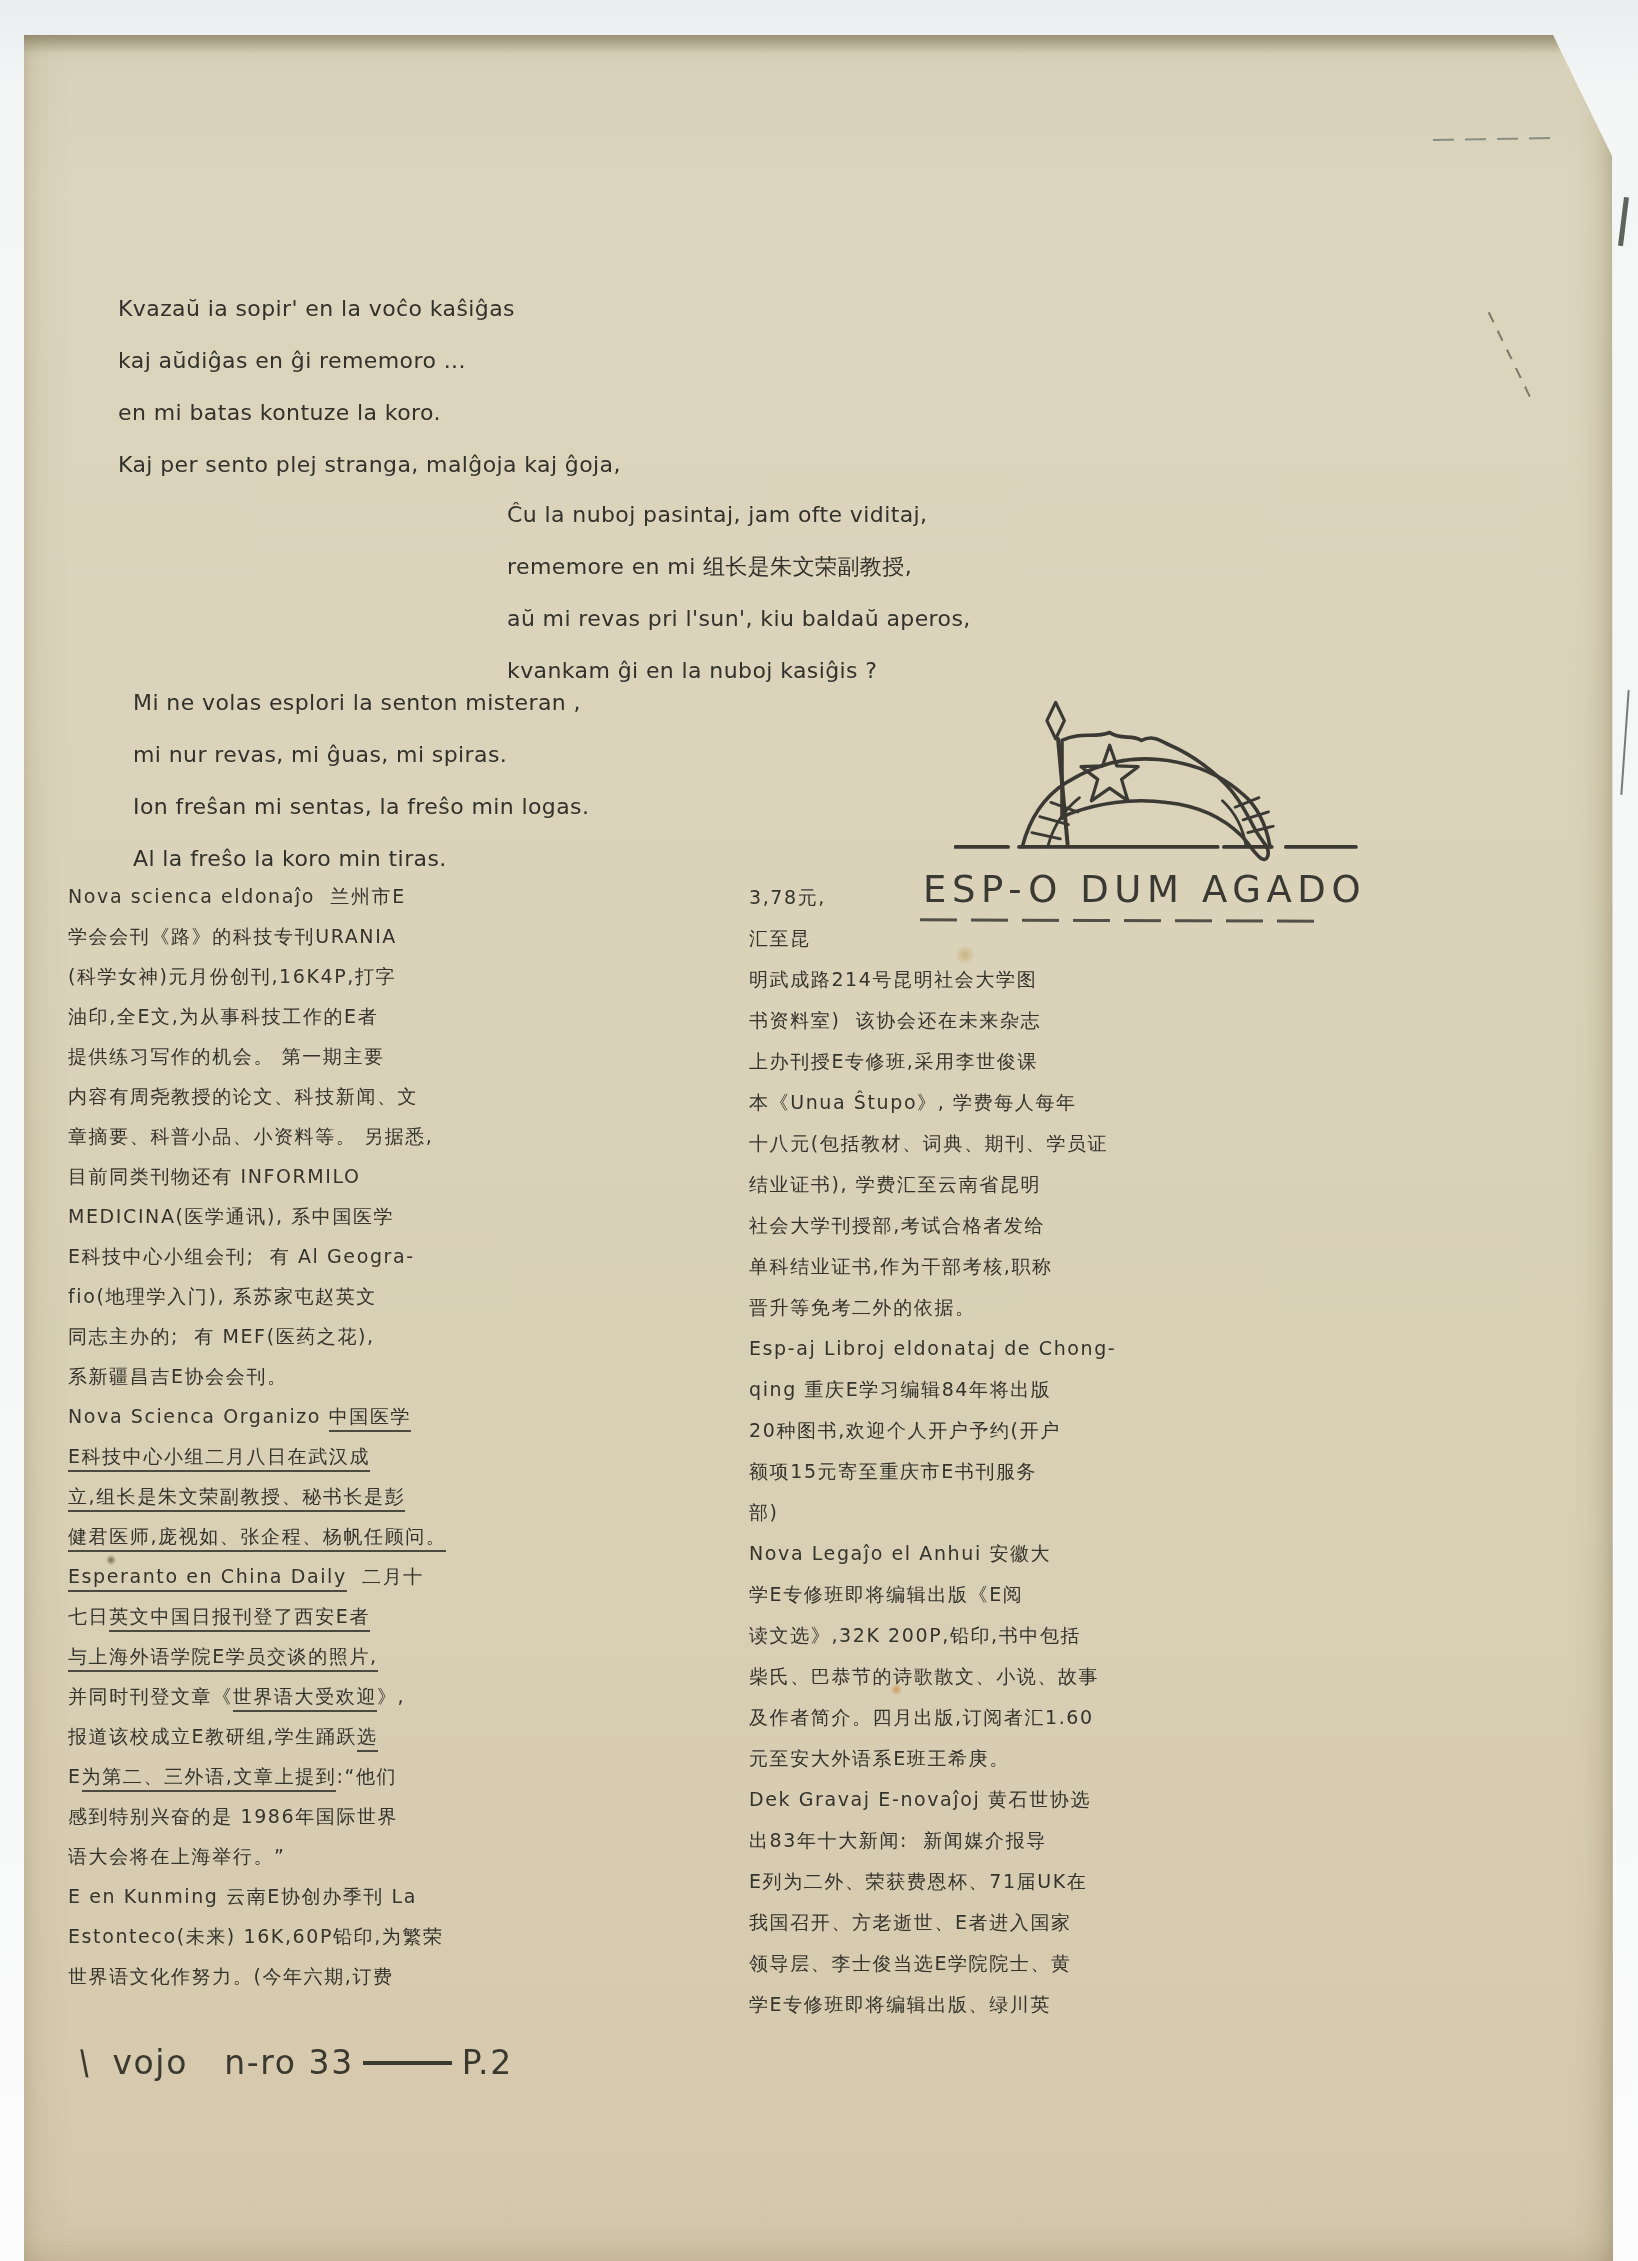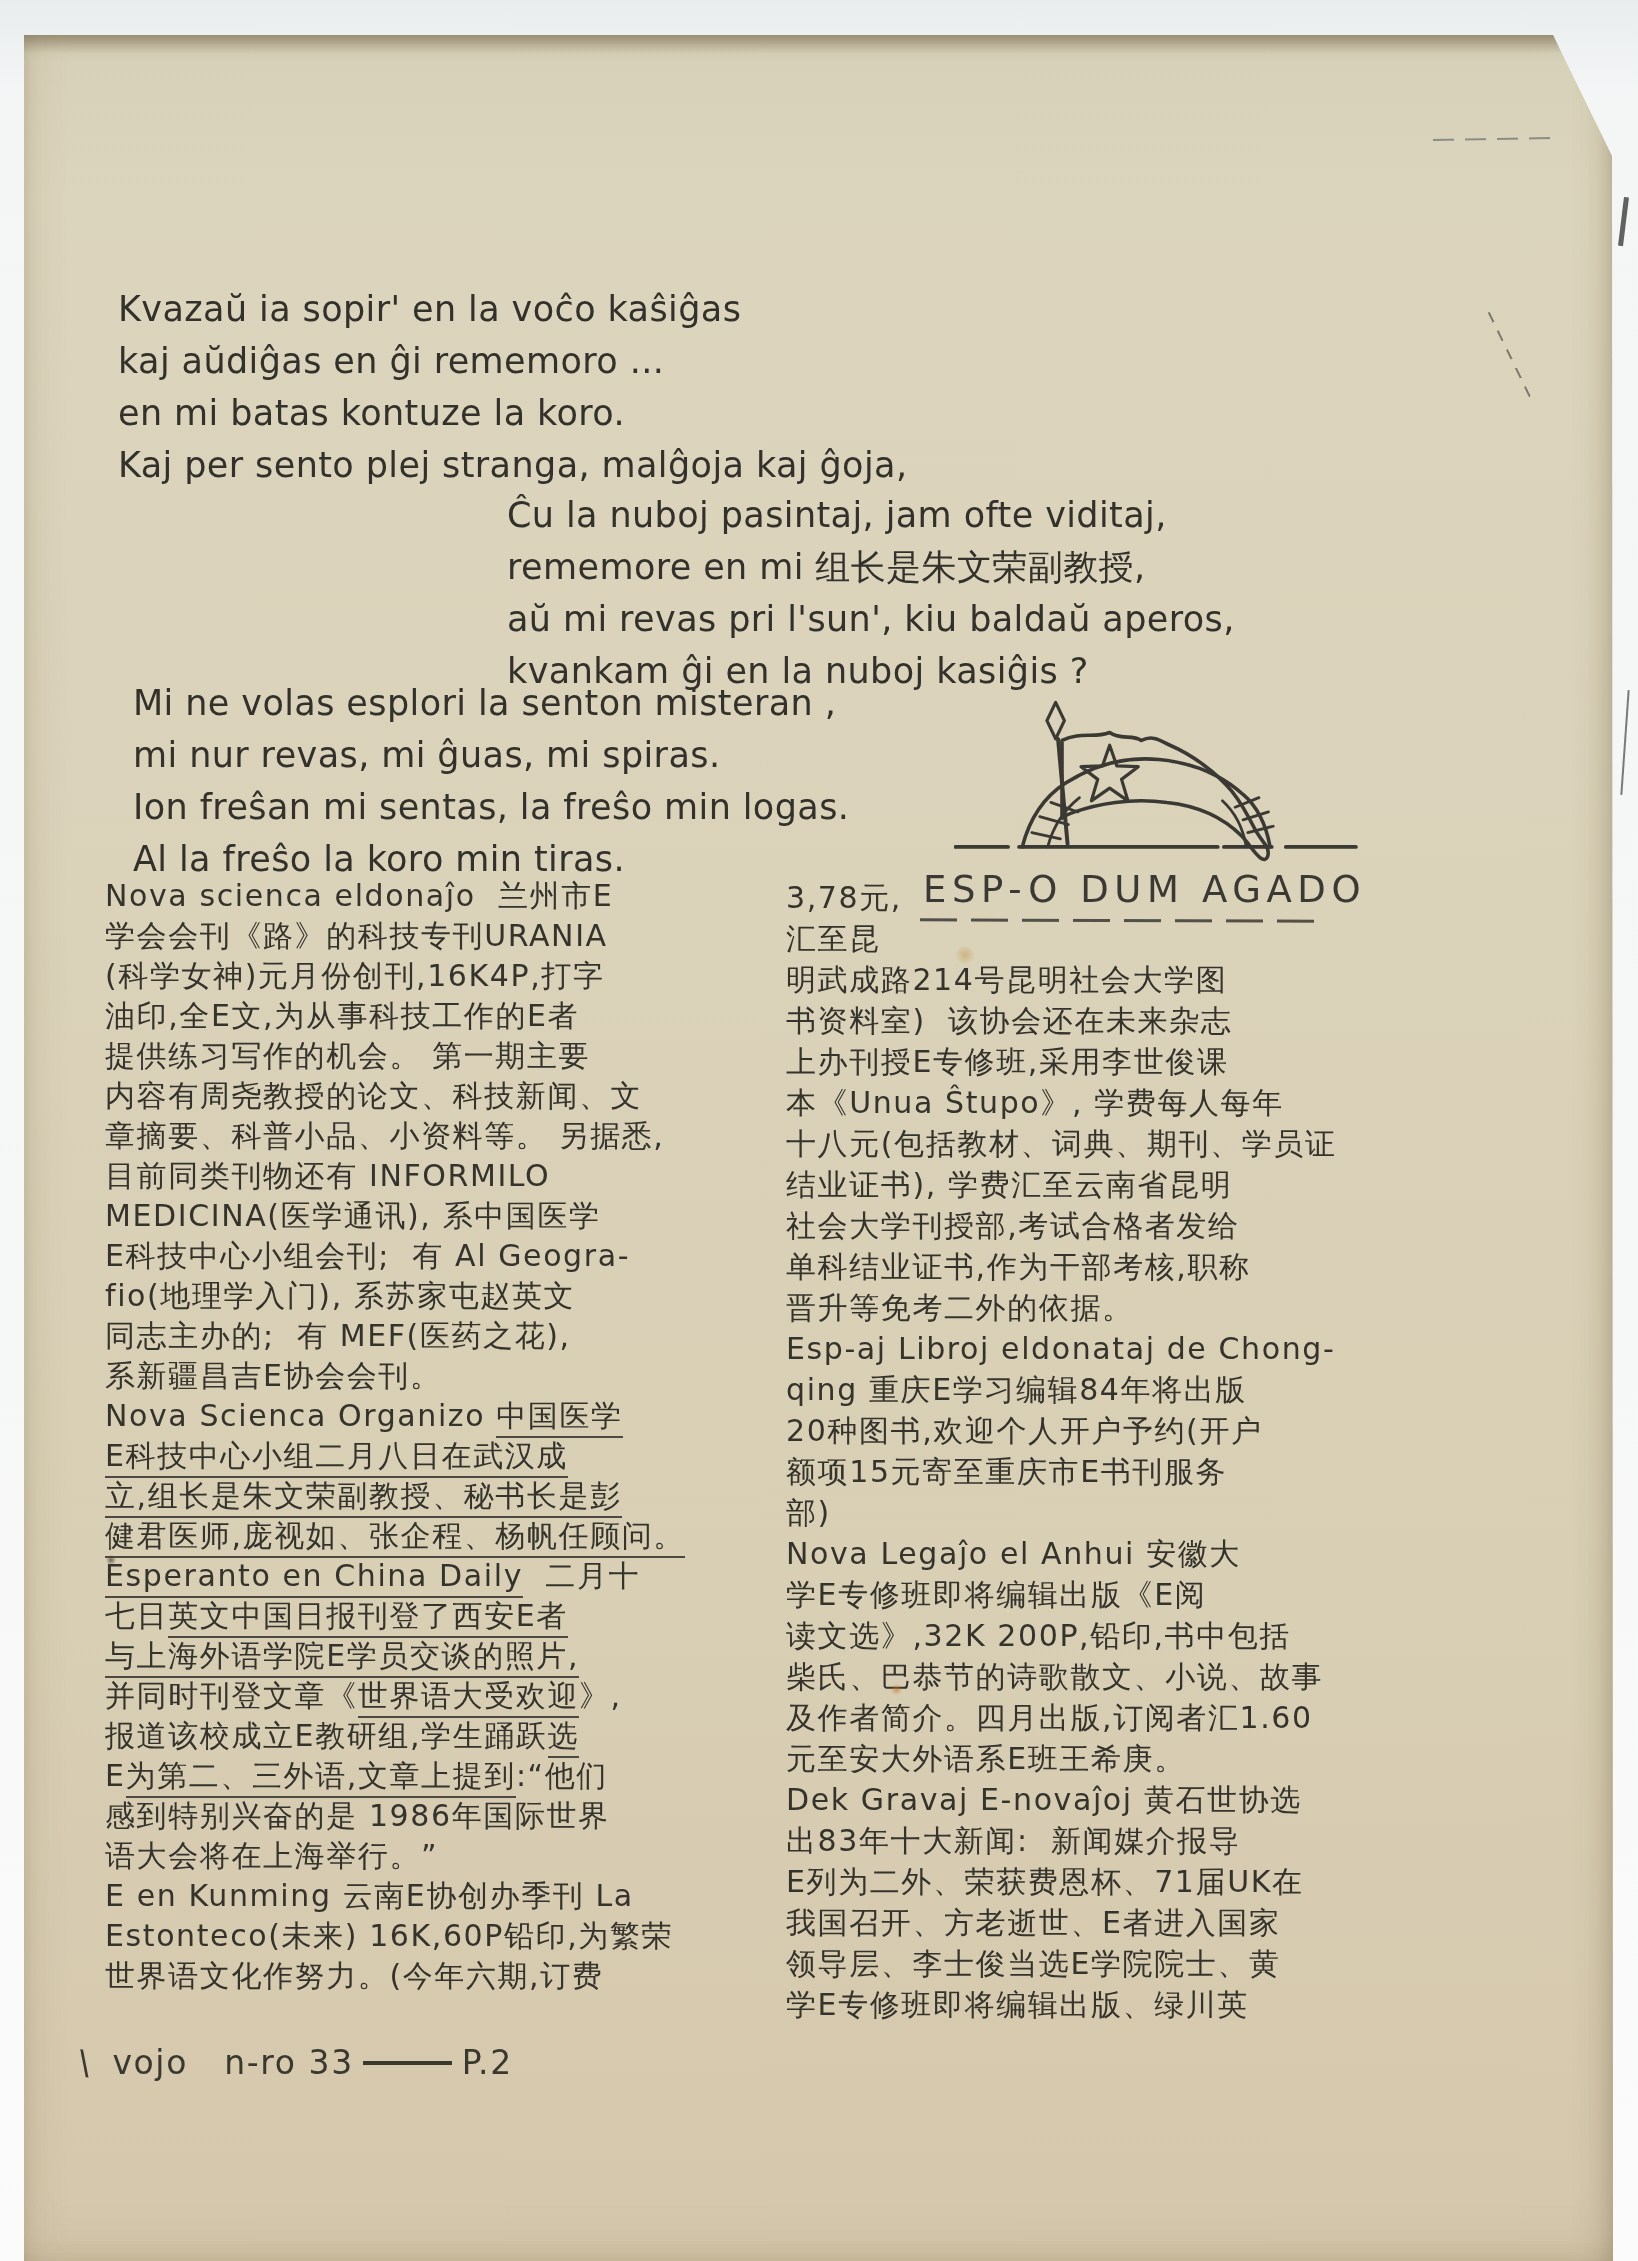--- a/index.html
+++ b/index.html
@@ -10,23 +10,23 @@
     background:linear-gradient(180deg,#d7d0b8 0%,#dcd5bd 7%,#dad2b9 40%,#d8cfb4 70%,#d6c9ae 92%,#d4c7ab 100%);
     clip-path:polygon(0 0,1529px 0,1588px 121px,1589px 2226px,0 2226px);
     box-shadow:inset 0 14.3px 20.7px -11px rgba(110,100,70,.55),
                inset -20.7px 0 37px -20.7px rgba(110,100,65,.45),
                inset 24px 0 48px -32px rgba(120,110,80,.30),
                inset 0 -32px 56px -32px rgba(160,125,90,.22);
     color:#34332d;}
   .paper::before{content:'';position:absolute;left:0;top:0;right:0;height:17.5px;
     background:linear-gradient(180deg,rgba(125,115,85,.40),rgba(125,115,85,0));pointer-events:none;}
   .poem{position:absolute;}
-  .poem-line{white-space:pre;font-size:35px;line-height:52px;letter-spacing:0.4px;color:#32312b;}
+  .poem-line{white-space:pre;font-size:22px;line-height:52px;letter-spacing:0.4px;color:#32312b;}
   .col{position:absolute;}
-  .cjk-line{white-space:pre;font-size:30px;letter-spacing:1.6px;color:#34332c;margin-left:37px;}
+  .cjk-line{white-space:pre;font-size:19px;letter-spacing:1.6px;color:#34332c;}
   .col-left .cjk-line{line-height:40px;}
   .col-right .cjk-line{line-height:41px;}
   .u{border-bottom:2.4px solid rgba(52,51,44,.85);padding-bottom:3px;}
   .emblem-caption{position:absolute;left:899px;top:833px;width:413px;font-size:37px;letter-spacing:5.6px;
     color:#3a3933;white-space:pre;}
   .emblem-underline{position:absolute;left:896px;top:884px;width:401px;height:3.2px;opacity:.85;
     background:repeating-linear-gradient(90deg,#3a3933 0 37px,transparent 37px 51px);transform:rotate(.2deg);}
   .flag-svg{position:absolute;left:930px;top:664px;width:405px;height:183px;}
   .footer{position:absolute;left:-17.5px;top:1969px;font-size:33px;letter-spacing:1.6px;color:#3a392f;white-space:pre;}
   .footer .edge-mark{display:inline-block;transform:rotate(6deg);margin-right:20.7px;}

